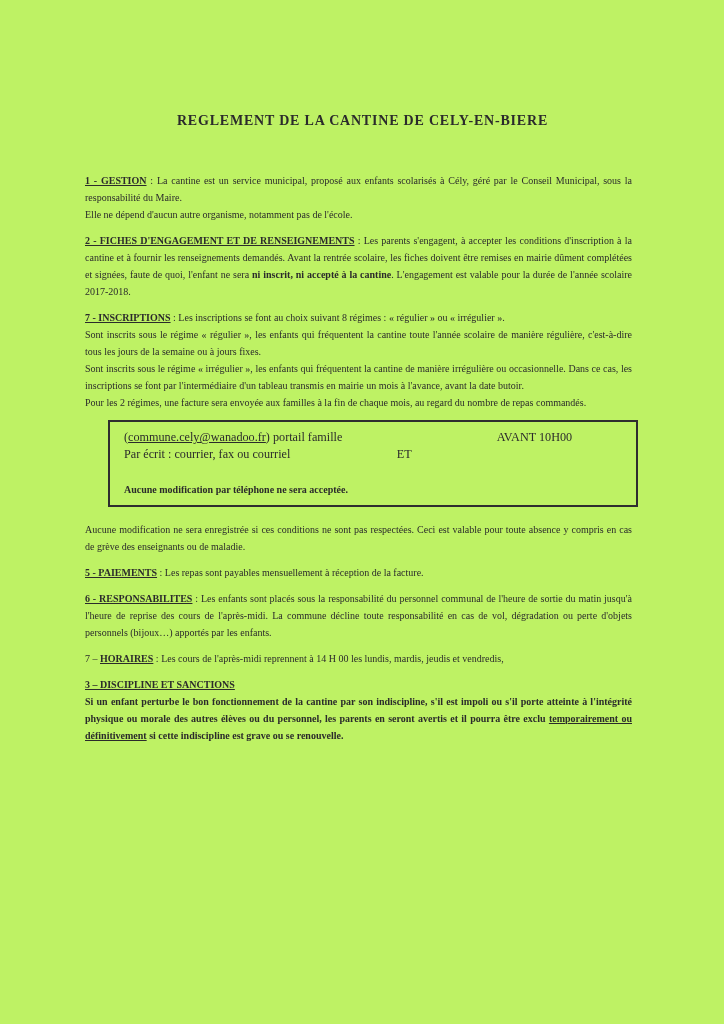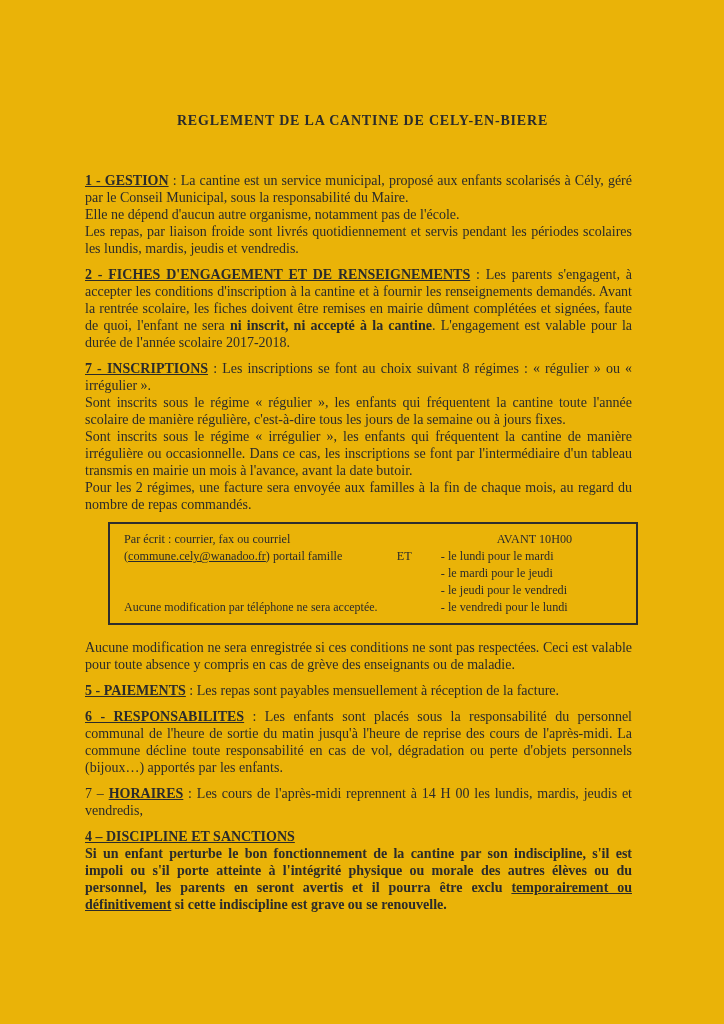--- a/index.html
+++ b/index.html
@@ -1,56 +1,56 @@
 <!DOCTYPE html>
 <html><head>
 <meta charset="utf-8">
 <style>
   html,body { margin:0; padding:0; background:#ffffff; }
   .page {
     position:relative;
     width:724px; height:1024px;
-    background:#eab308;
+    background:#bef264;
     box-sizing:border-box;
     padding:112px 84px 0 85px;
     font-family:"Liberation Serif", serif;
     color:#2b2b2b;
     overflow:hidden;
   }
   .title {
     margin:0 0 42px 0;
     text-align:center;
     font-size:14px;
     font-weight:bold;
     letter-spacing:0.8px;
     line-height:18px;
   }
   .para {
-    font-size:14px;
+    font-size:10px;
     line-height:17px;
     text-align:justify;
     margin:0 8px 9px 0;
   }
   .h { font-weight:bold; text-decoration:underline; }
   .b { font-weight:bold; }
   .u { text-decoration:underline; }
   .sep { white-space:pre; }
   .notice-box {
     box-sizing:border-box;
     width:530px;
     min-height:87px;
     margin:4px 0 14px 23px;
     border:2px solid #2e2e2e;
     display:flex;
     padding:7px 8px 7px 14px;
     font-size:12.2px;
     line-height:17px;
   }
   .box-left { flex:1.18; display:flex; flex-direction:column; }
-  .box-left .note { margin-top:auto; font-weight:normal; font-size:12px; }
+  .box-left .note { margin-top:auto; font-weight:bold; font-size:10px; }
   .box-right {
     flex:1;
     display:grid;
     grid-template-columns:22px auto;
     column-gap:22px;
     align-content:start;
   }
   .avant { grid-column:2; text-align:center; }
   .et { grid-column:1; }
   .days { grid-column:2; }
@@ -61,67 +61,60 @@
 
 <div class="page">
 
   <div class="speck" style="left:332px; top:118px; width:4px; height:4px;"></div>
 
   <h1 class="title">REGLEMENT DE LA CANTINE DE CELY-EN-BIERE</h1>
 
   <p class="para">
     <span class="h">1 - GESTION</span><span class="sep"> : </span><span>La cantine est un service municipal, proposé aux enfants scolarisés à Cély, géré par le Conseil Municipal, sous la responsabilité du Maire.</span><br>
     <span>Elle ne dépend d'aucun autre organisme, notamment pas de l'école.</span><br>
-    <span>Les repas, par liaison froide sont livrés quotidiennement et servis pendant les périodes scolaires les lundis, mardis, jeudis et vendredis.</span>
   </p>
 
   <p class="para">
     <span class="h">2 - FICHES D'ENGAGEMENT ET DE RENSEIGNEMENTS</span><span class="sep"> : </span><span>Les parents s'engagent, à accepter les conditions d'inscription à la cantine et à fournir les renseignements demandés. Avant la rentrée scolaire, les fiches doivent être remises en mairie dûment complétées et signées, faute de quoi, l'enfant ne sera </span><span class="b">ni inscrit, ni accepté à la cantine</span><span>. L'engagement est valable pour la durée de l'année scolaire 2017-2018.</span>
   </p>
 
   <p class="para">
     <span class="h">7 - INSCRIPTIONS</span><span class="sep"> : </span><span>Les inscriptions se font au choix suivant 8 régimes : « régulier » ou « irrégulier ».</span><br>
     <span>Sont inscrits sous le régime « régulier », les enfants qui fréquentent la cantine toute l'année scolaire de manière régulière, c'est-à-dire tous les jours de la semaine ou à jours fixes.</span><br>
     <span>Sont inscrits sous le régime « irrégulier », les enfants qui fréquentent la cantine de manière irrégulière ou occasionnelle. Dans ce cas, les inscriptions se font par l'intermédiaire d'un tableau transmis en mairie un mois à l'avance, avant la date butoir.</span><br>
     <span>Pour les 2 régimes, une facture sera envoyée aux familles à la fin de chaque mois, au regard du nombre de repas commandés.</span>
   </p>
 
 
   <div class="notice-box">
     <div class="box-left">
+      <span><span>(</span><span class="u">commune.cely@wanadoo.fr</span><span>) portail famille</span></span>
       <span>Par écrit : courrier, fax ou courriel</span>
-      <span><span>(</span><span class="u">commune.cely@wanadoo.fr</span><span>) portail famille</span></span>
       <span class="note">Aucune modification par téléphone ne sera acceptée.</span>
     </div>
     <div class="box-right">
       <span class="avant">AVANT 10H00</span>
       <span class="et">ET</span>
-      <span class="days">
-        <span>- le lundi pour le mardi</span><br>
-        <span>- le mardi pour le jeudi</span><br>
-        <span>- le jeudi pour le vendredi</span><br>
-        <span>- le vendredi pour le lundi</span>
-      </span>
     </div>
   </div>
 
   <p class="para">
     <span>Aucune modification ne sera enregistrée si ces conditions ne sont pas respectées. Ceci est valable pour toute absence y compris en cas de grève des enseignants ou de maladie.</span>
   </p>
 
   <p class="para">
     <span class="h">5 - PAIEMENTS</span><span class="sep"> : </span><span>Les repas sont payables mensuellement à réception de la facture.</span>
   </p>
 
   <p class="para">
     <span class="h">6 - RESPONSABILITES</span><span class="sep"> : </span><span>Les enfants sont placés sous la responsabilité du personnel communal de l'heure de sortie du matin jusqu'à l'heure de reprise des cours de l'après-midi. La commune décline toute responsabilité en cas de vol, dégradation ou perte d'objets personnels (bijoux…) apportés par les enfants.</span>
   </p>
 
   <p class="para">
     <span>7 – </span><span class="h">HORAIRES</span><span class="sep"> : </span><span>Les cours de l'après-midi reprennent à 14 H 00 les lundis, mardis, jeudis et vendredis,</span>
   </p>
 
   <p class="para">
-    <span class="h b">4 – DISCIPLINE ET SANCTIONS</span><br>
+    <span class="h b">3 – DISCIPLINE ET SANCTIONS</span><br>
     <span class="b">Si un enfant perturbe le bon fonctionnement de la cantine par son indiscipline, s'il est impoli ou s'il porte atteinte à l'intégrité physique ou morale des autres élèves ou du personnel, les parents en seront avertis et il pourra être exclu </span><span class="b u">temporairement ou définitivement</span><span class="b"> si cette indiscipline est grave ou se renouvelle.</span>
   </p>
 
 </div>
 
 </body></html>

